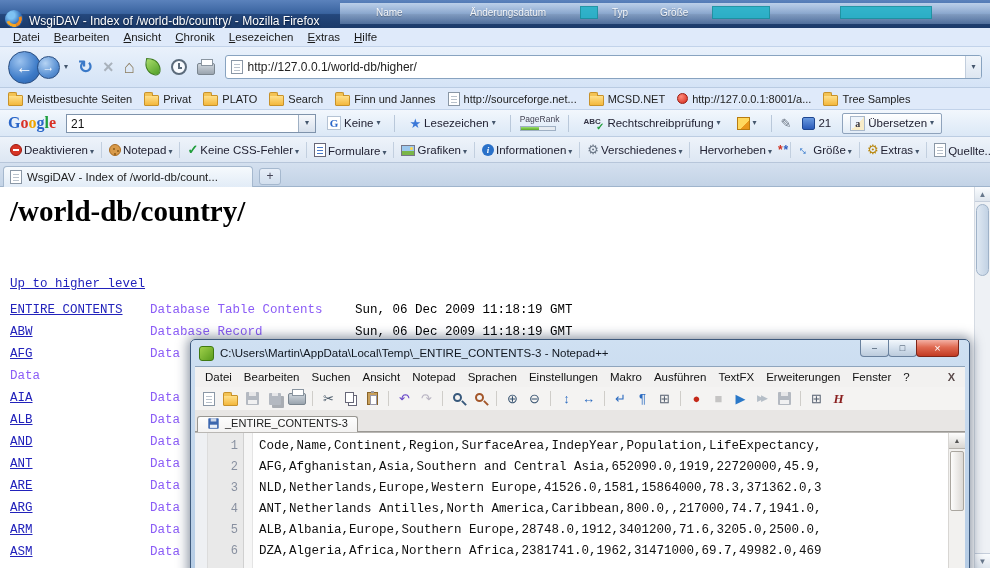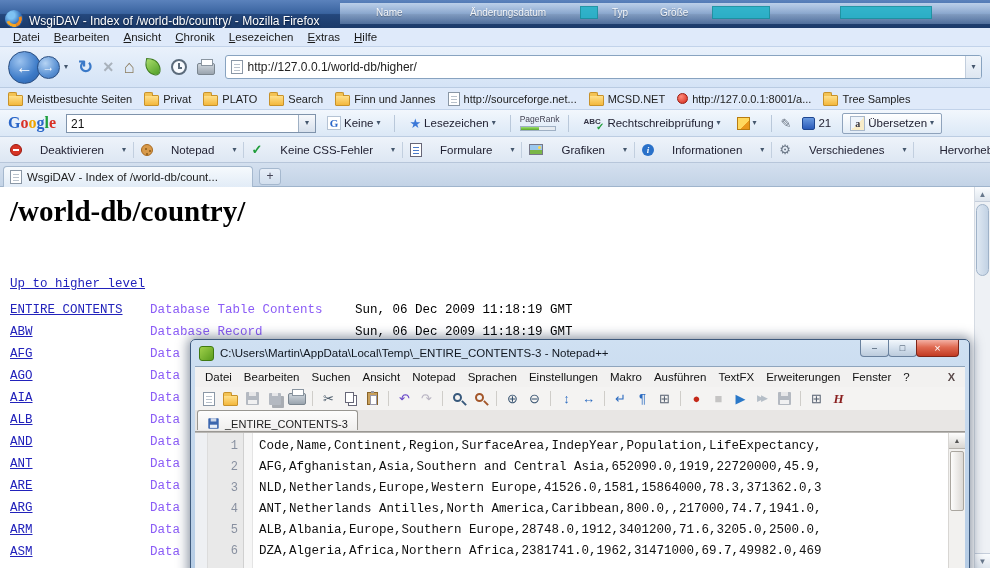--- a/index.html
+++ b/index.html
@@ -118,21 +118,21 @@
   .ic-abc i{position:absolute;right:0;bottom:-2px;font-style:normal;color:#1f9d3a;font-weight:bold;font-size:10px}
   .gpencil{color:#6b7684;font-size:13px}
   .ic-blue{width:13px;height:13px;background:linear-gradient(#6a9ae0,#2a5ab8);border:1px solid #1e4690;border-radius:2px}
   .ic-tr{width:15px;height:15px;border:1px solid #a9b8cb;background:linear-gradient(135deg,#eef4fb 50%,#f8ecc8 50%);
     font:bold 10px/14px "Liberation Serif",serif;color:#334;text-align:center}
 
   
   .wd-bar{position:absolute;top:137px;left:0;width:990px;height:26px;
     background:linear-gradient(#eef3fa,#dde7f3);border-bottom:1px solid #b7c6da;
     display:flex;align-items:center;padding-left:4px;overflow:hidden}
-  .wd-item{display:flex;align-items:center;gap:18px;padding:0 6px;font-size:11.5px;color:#223;white-space:nowrap}
+  .wd-item{display:flex;align-items:flex-end;gap:2px;padding:0 6px;font-size:11.5px;color:#223;white-space:nowrap}
   .wd-sep{width:1px;height:16px;background:#c2cfdf;margin:0 1px;flex:none}
   .sparkles{font-weight:bold;font-size:12px;letter-spacing:1px;white-space:nowrap}
 
   
   .ff-tabbar{position:absolute;top:163px;left:0;width:990px;height:24px;
     background:linear-gradient(#d4e0ef,#c3d3e6);border-bottom:1px solid #9fb4cc}
   .tab{position:absolute;left:3px;top:3px;width:250px;height:21px;
     background:linear-gradient(#f6fafd,#e2ecf7);border:1px solid #a5b8ce;border-bottom:none;
     border-radius:4px 4px 0 0;display:flex;align-items:center;gap:5px;padding:0 6px;
     font-size:11.5px;color:#222;overflow:hidden;white-space:nowrap}
@@ -191,22 +191,22 @@
   .ic-copy{width:9px;height:11px;background:#fff;border:1px solid #667;
     box-shadow:3px 3px 0 -1px #fff,3px 3px 0 0 #667;margin:-2px 3px 0 0}
   .ic-paste{width:11px;height:13px;background:#c8a05c;border:1px solid #8a6428;position:relative}
   .ic-paste::before{content:"";position:absolute;left:2px;top:2px;width:5px;height:8px;background:#fff;border:1px solid #99a}
   .ic-paste::after{content:"";position:absolute;left:3px;top:-2px;width:3px;height:2px;background:#9a9aa2}
   .ic-find{width:9px;height:9px;border:2px solid #38597c;border-radius:50%;position:relative;margin:-3px 3px 0 0}
   .ic-find::after{content:"";position:absolute;left:6px;top:7px;width:6px;height:2px;background:#38597c;transform:rotate(45deg)}
   .ic-replace{width:9px;height:9px;border:2px solid #a3562a;border-radius:50%;position:relative;margin:-3px 3px 0 0}
   .ic-replace::after{content:"";position:absolute;left:6px;top:7px;width:6px;height:2px;background:#a3562a;transform:rotate(45deg)}
   .npp-tabbar{position:absolute;left:4px;right:4px;top:70px;height:22px;background:#e8e6e4;border-bottom:1px solid #9a9894}
-  .npp-tab{position:absolute;left:2px;top:0;height:20px;background:linear-gradient(#fdfdfd,#f0efee);
-    border:1px solid #989691;border-bottom:none;border-radius:3px 3px 0 0;display:flex;align-items:flex-end;
+  .npp-tab{position:absolute;left:2px;top:6px;height:20px;background:linear-gradient(#fdfdfd,#f0efee);
+    border:1px solid #989691;border-bottom:none;border-radius:3px 3px 0 0;display:flex;align-items:flex-start;
     gap:5px;padding:0 9px;font-size:11px;color:#222}
   .npp-tab .ic-floppy{transform:scale(.8)}
   .npp-editor{position:absolute;left:4px;right:4px;top:92px;bottom:0;background:#fff;
     border-top:1px solid #b9b7b4;display:flex;overflow:hidden}
   .npp-bookmarks{width:13px;background:#eef0f3;border-right:1px solid #dcdcdc;flex:none}
   .npp-nums{width:36px;background:#e9e9e9;color:#8890a0;flex:none;
     font-family:"Liberation Mono","DejaVu Sans Mono",monospace;font-size:12px;text-align:right;
     padding:3px 5px 0 0;line-height:21px;border-right:1px solid #d0d0d0}
   .npp-fold{width:9px;background:#f6f6f6;border-right:1px solid #e4e4e4;flex:none}
   .npp-text{flex:1;font-family:"Liberation Mono","DejaVu Sans Mono",monospace;font-size:12.5px;
@@ -444,21 +444,20 @@
         <div class="lrow">
           <a class="lname">ABW</a>
           <span class="ltype">Database Record</span>
           <span class="ldate">Sun, 06 Dec 2009 11:18:19 GMT</span>
         </div>
         <div class="lrow">
           <a class="lname">AFG</a>
           <span class="ltype">Data</span>
         </div>
         <div class="lrow">
-          <a class="lname">AGO</a>
           <span class="ltype">Data</span>
         </div>
         <div class="lrow">
           <a class="lname">AIA</a>
           <span class="ltype">Data</span>
         </div>
         <div class="lrow">
           <a class="lname">ALB</a>
           <span class="ltype">Data</span>
         </div>

